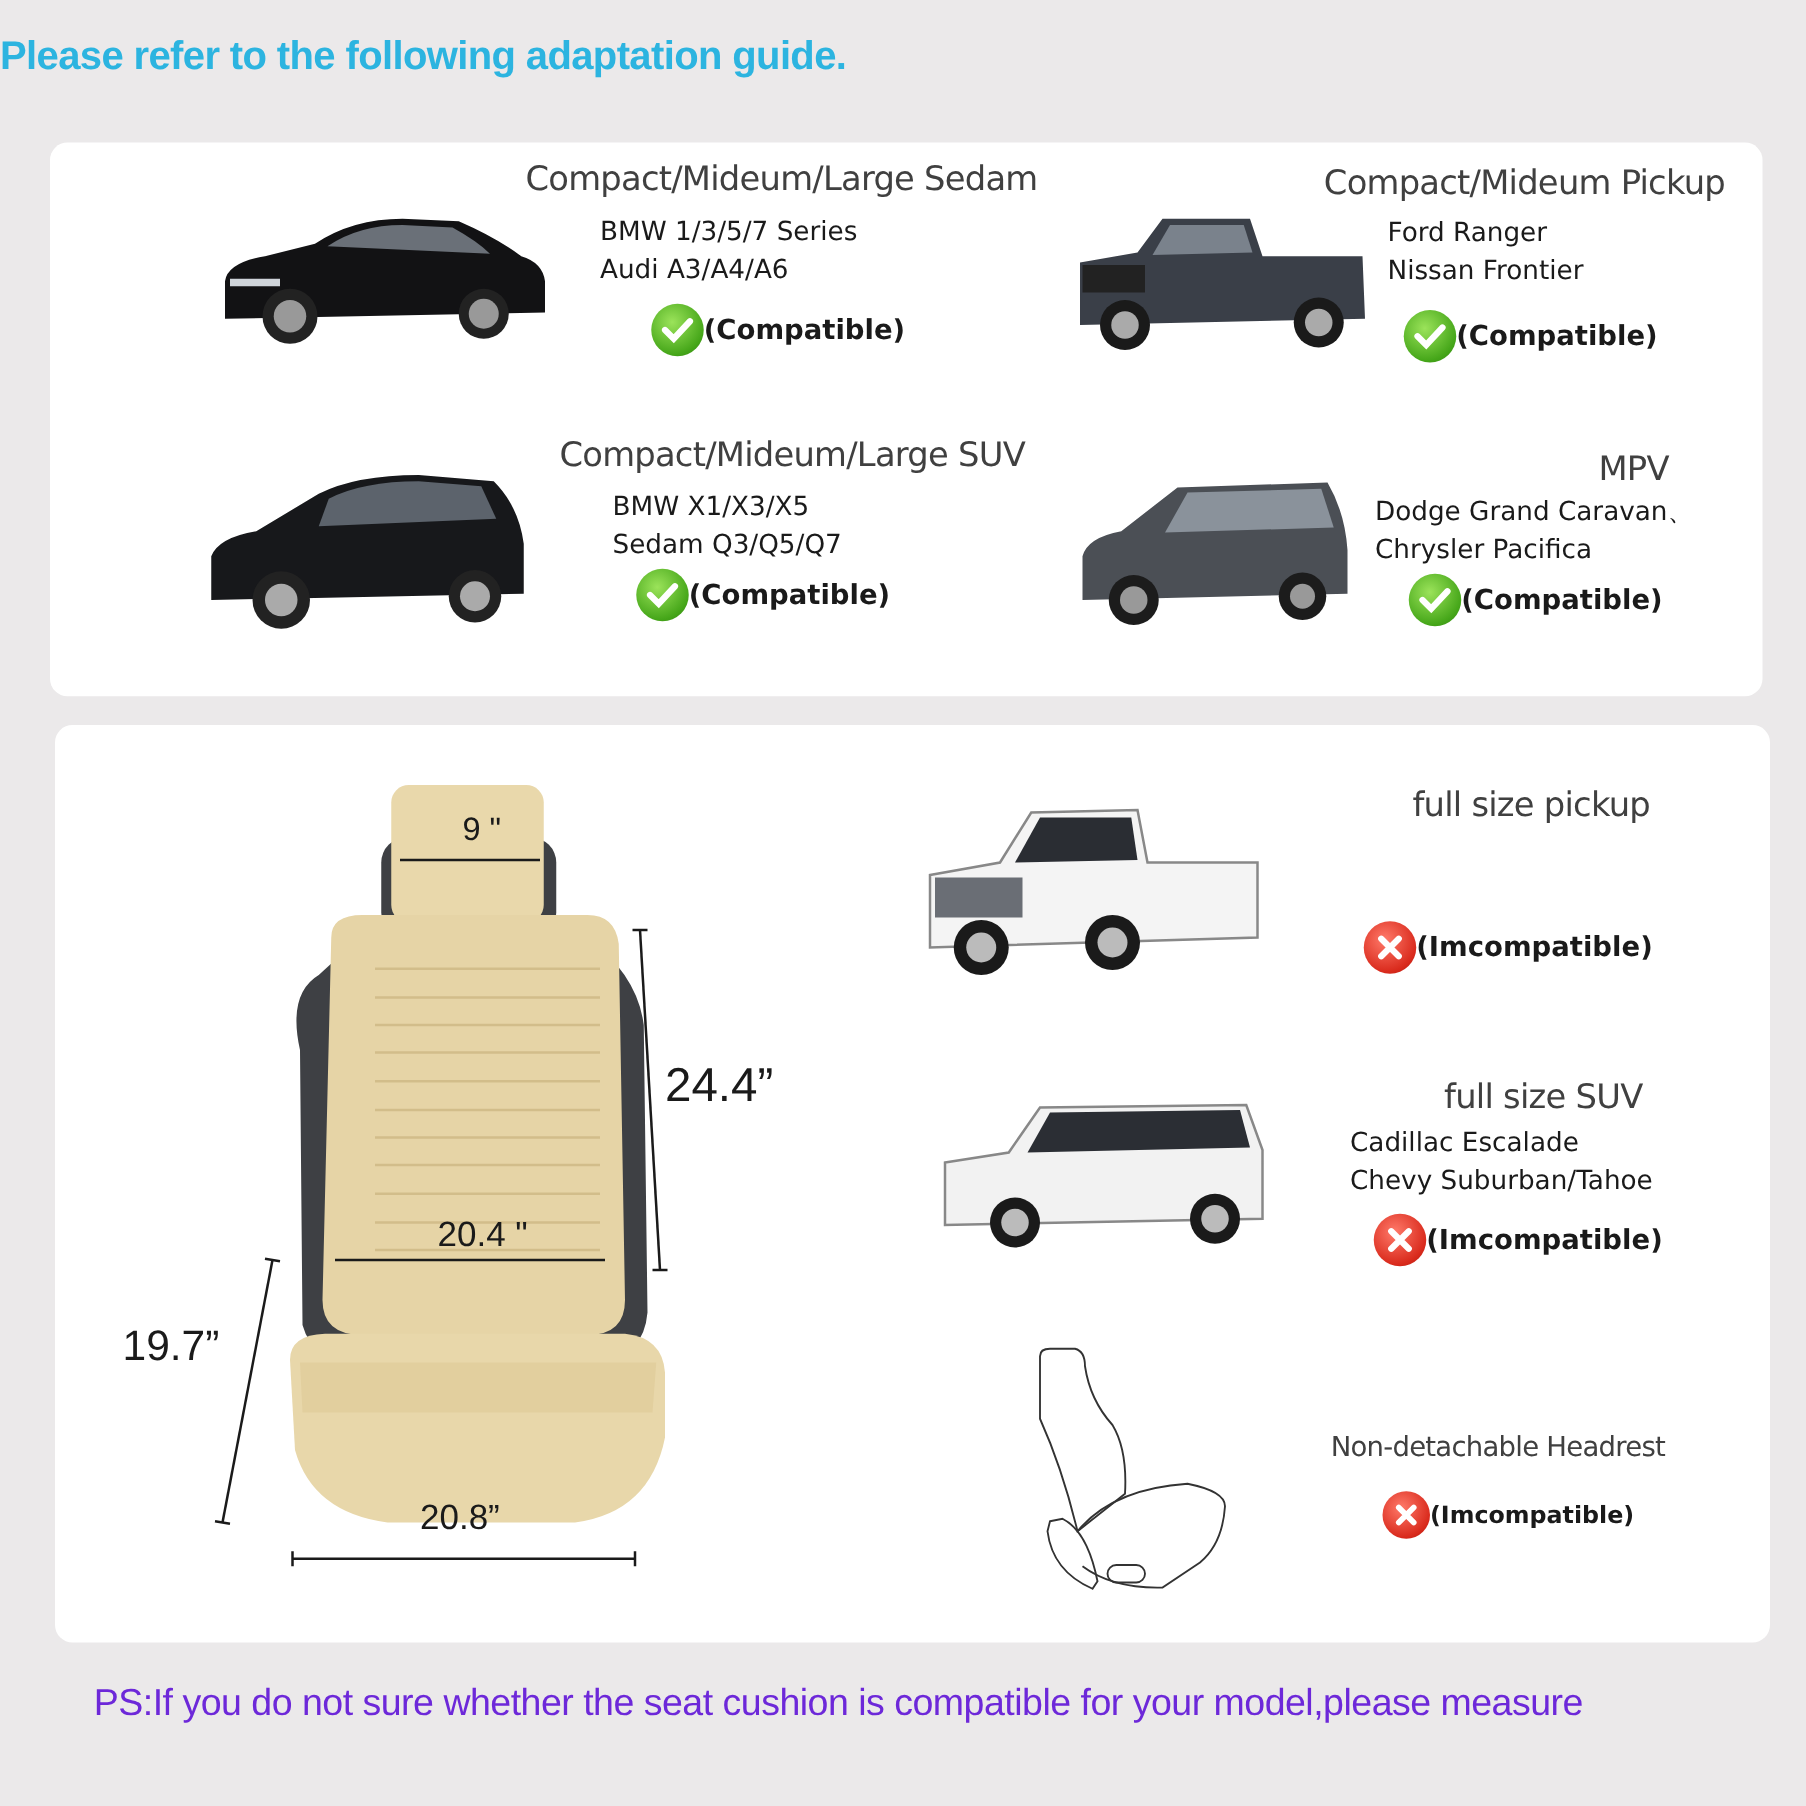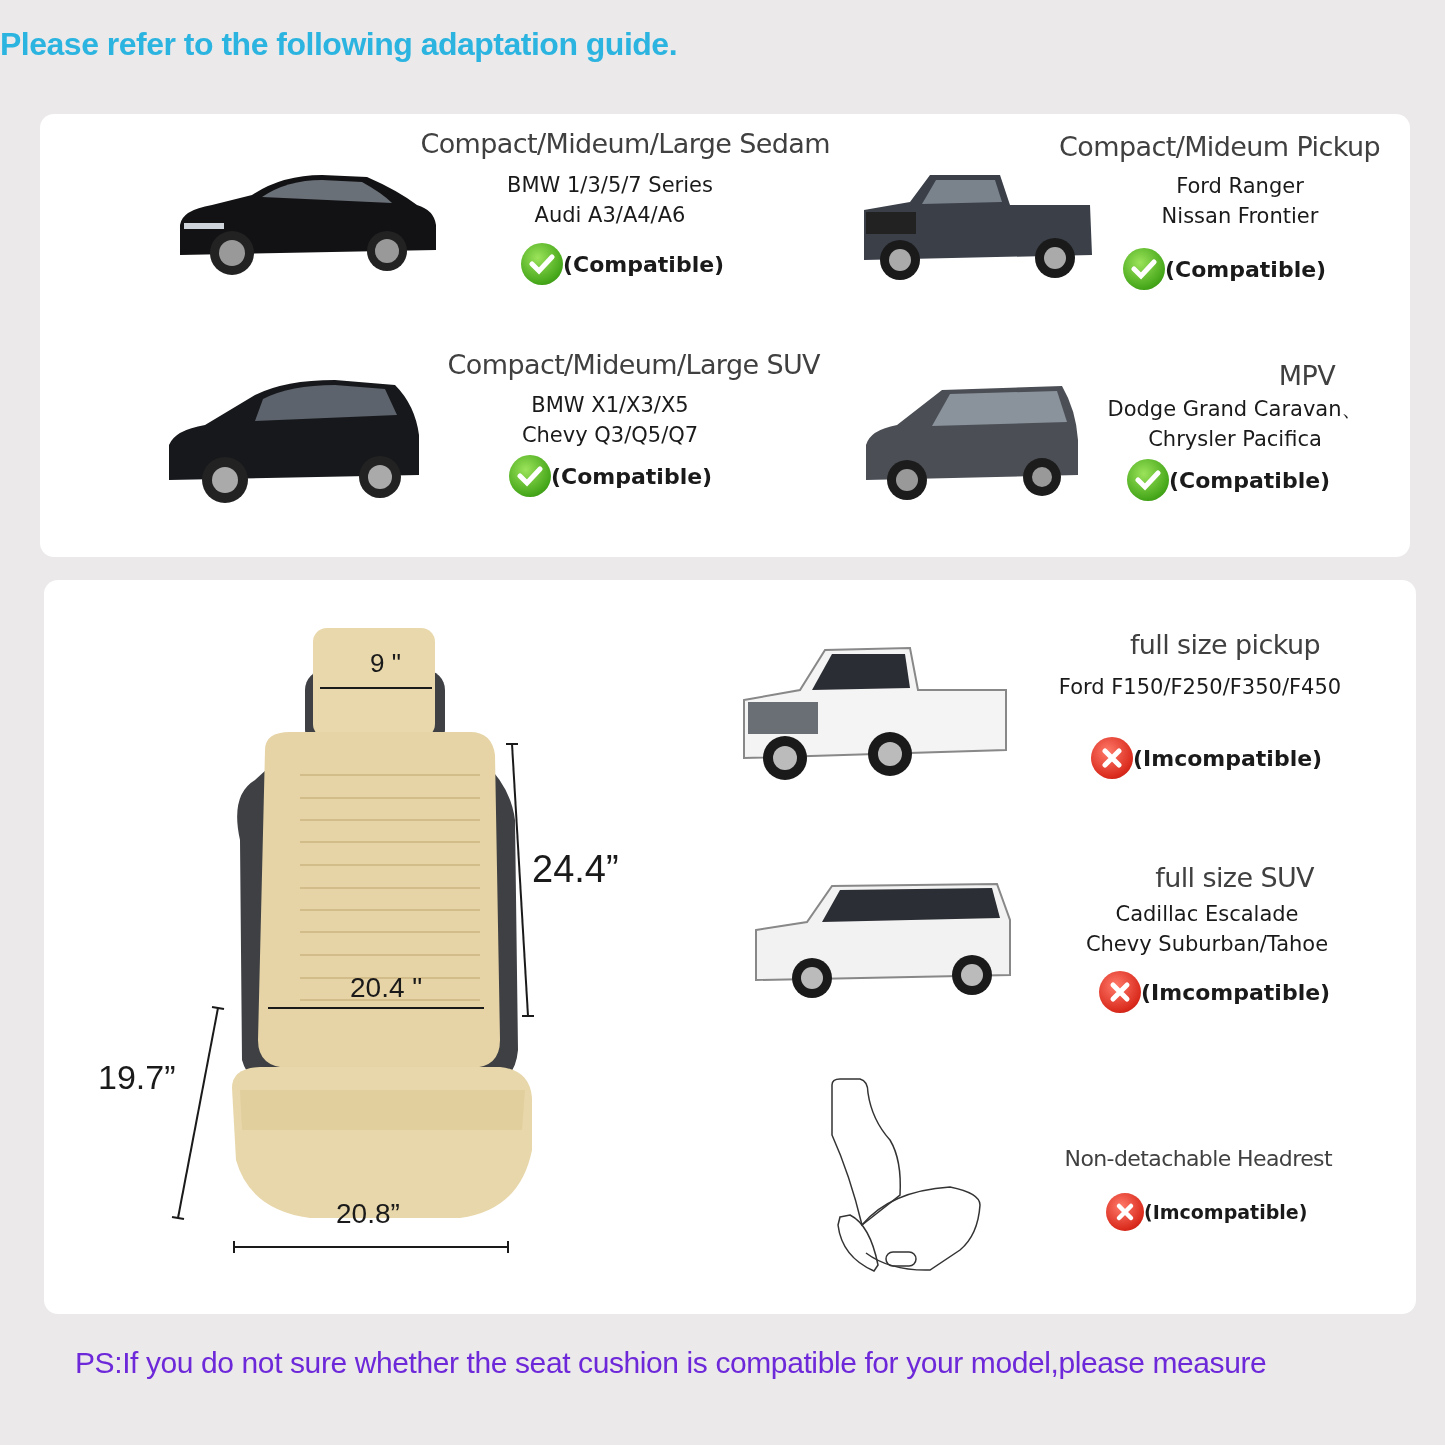--- a/index.html
+++ b/index.html
@@ -2,21 +2,21 @@
 <html><head>
 <meta charset="utf-8">
 <style>
   html,body{margin:0;padding:0;}
   body{width:1445px;height:1445px;background:#ebe9ea;position:relative;overflow:hidden;font-family:"DejaVu Sans",sans-serif;}
   .title{position:absolute;top:26px;left:0;width:1308px;text-align:left;color:#2cb4e0;font-size:32px;font-weight:bold;letter-spacing:-0.5px;font-family:"Liberation Sans",sans-serif;}
   .panel{position:absolute;background:#fff;border-radius:14px;}
   .panel1{left:40px;top:114px;width:1370px;height:443px;}
   .panel2{left:44px;top:580px;width:1372px;height:734px;}
   .cat{position:absolute;color:#404040;font-size:27px;text-align:right;font-family:"DejaVu Sans",sans-serif;letter-spacing:-0.6px;white-space:nowrap;}
-  .models{position:absolute;color:#1a1a1a;font-size:21px;text-align:center;line-height:30px;white-space:nowrap;}
+  .models{position:absolute;color:#1a1a1a;font-size:21px;text-align:left;line-height:30px;white-space:nowrap;}
   .status{position:absolute;display:flex;align-items:center;gap:0;font-size:22px;font-weight:bold;color:#1a1a1a;white-space:nowrap;}
   .ok{width:42px;height:42px;border-radius:50%;background:radial-gradient(circle at 40% 35%,#9be35a,#45a619 70%,#2f7d10);display:flex;align-items:center;justify-content:center;}
   .no{width:42px;height:42px;border-radius:50%;background:radial-gradient(circle at 40% 35%,#ff7a6a,#d92a1c 70%,#a8150c);display:flex;align-items:center;justify-content:center;}
   .car{position:absolute;}
   .ps{position:absolute;left:40px;top:1346px;width:1380px;font-size:30px;color:#6d28d9;line-height:33px;font-family:"Liberation Sans",sans-serif;letter-spacing:-0.4px;margin-left:35px;}
   .ps .l2{padding-left:46px;}
   .dim{position:absolute;font-family:"Liberation Sans",sans-serif;color:#1a1a1a;}
 </style>
 </head>
 <body>
@@ -75,21 +75,21 @@
   <path d="M4 70 Q10 55 40 50 L90 20 Q120 5 170 5 L230 10 Q250 30 254 60 L254 100 L4 105 Z" fill="#17181b"></path>
   <path d="M98 24 Q125 10 170 10 L220 14 L232 40 L90 46 Z" fill="#5c636c"></path>
   <circle cx="60" cy="105" r="23" fill="#222"></circle>
     <circle cx="60" cy="105" r="13" fill="#aaa"></circle>
   <circle cx="215" cy="102" r="21" fill="#222"></circle>
     <circle cx="215" cy="102" r="12" fill="#aaa"></circle>
 </svg>
 <div class="cat" style="left:410px;top:349px;width:410px">Compact/Mideum/Large SUV</div>
 <div class="models" style="left:490px;top:390px;width:240px">
   <div>BMW X1/X3/X5</div>
-  <div>Chevy Q3/Q5/Q7</div>
+  <div>Sedam Q3/Q5/Q7</div>
 </div>
 <div class="status" style="left:509px;top:455px">
   <span class="ok">
       <svg width="26" height="22">
         <path d="M3 11 L10 18 L23 4" stroke="#fff" stroke-width="5" fill="none" stroke-linecap="round"></path>
       </svg>
     </span>
   <span>(Compatible)</span>
 </div>
 
@@ -168,21 +168,20 @@
   <path d="M4 60 L60 50 L85 10 L170 8 L178 50 L266 50 L266 110 L4 118 Z" fill="#f4f4f4" stroke="#888" stroke-width="2"></path>
   <path d="M92 14 L165 14 L170 48 L72 50 Z" fill="#2a2d33"></path>
   <rect x="8" y="62" width="70" height="32" fill="#6a6e75"></rect>
   <circle cx="45" cy="118" r="22" fill="#1a1a1a"></circle>
     <circle cx="45" cy="118" r="12" fill="#bbb"></circle>
   <circle cx="150" cy="114" r="22" fill="#1a1a1a"></circle>
     <circle cx="150" cy="114" r="12" fill="#bbb"></circle>
 </svg>
 <div class="cat" style="left:1080px;top:629px;width:240px">full size pickup</div>
 <div class="models" style="left:1020px;top:672px;width:360px">
-  <div>Ford F150/F250/F350/F450</div>
 </div>
 <div class="status" style="left:1091px;top:737px">
   <span class="no">
       <svg width="22" height="22">
         <path d="M4 4 L18 18 M18 4 L4 18" stroke="#fff" stroke-width="5" stroke-linecap="round"></path>
       </svg>
     </span>
   <span>(Imcompatible)</span>
 </div>
 

